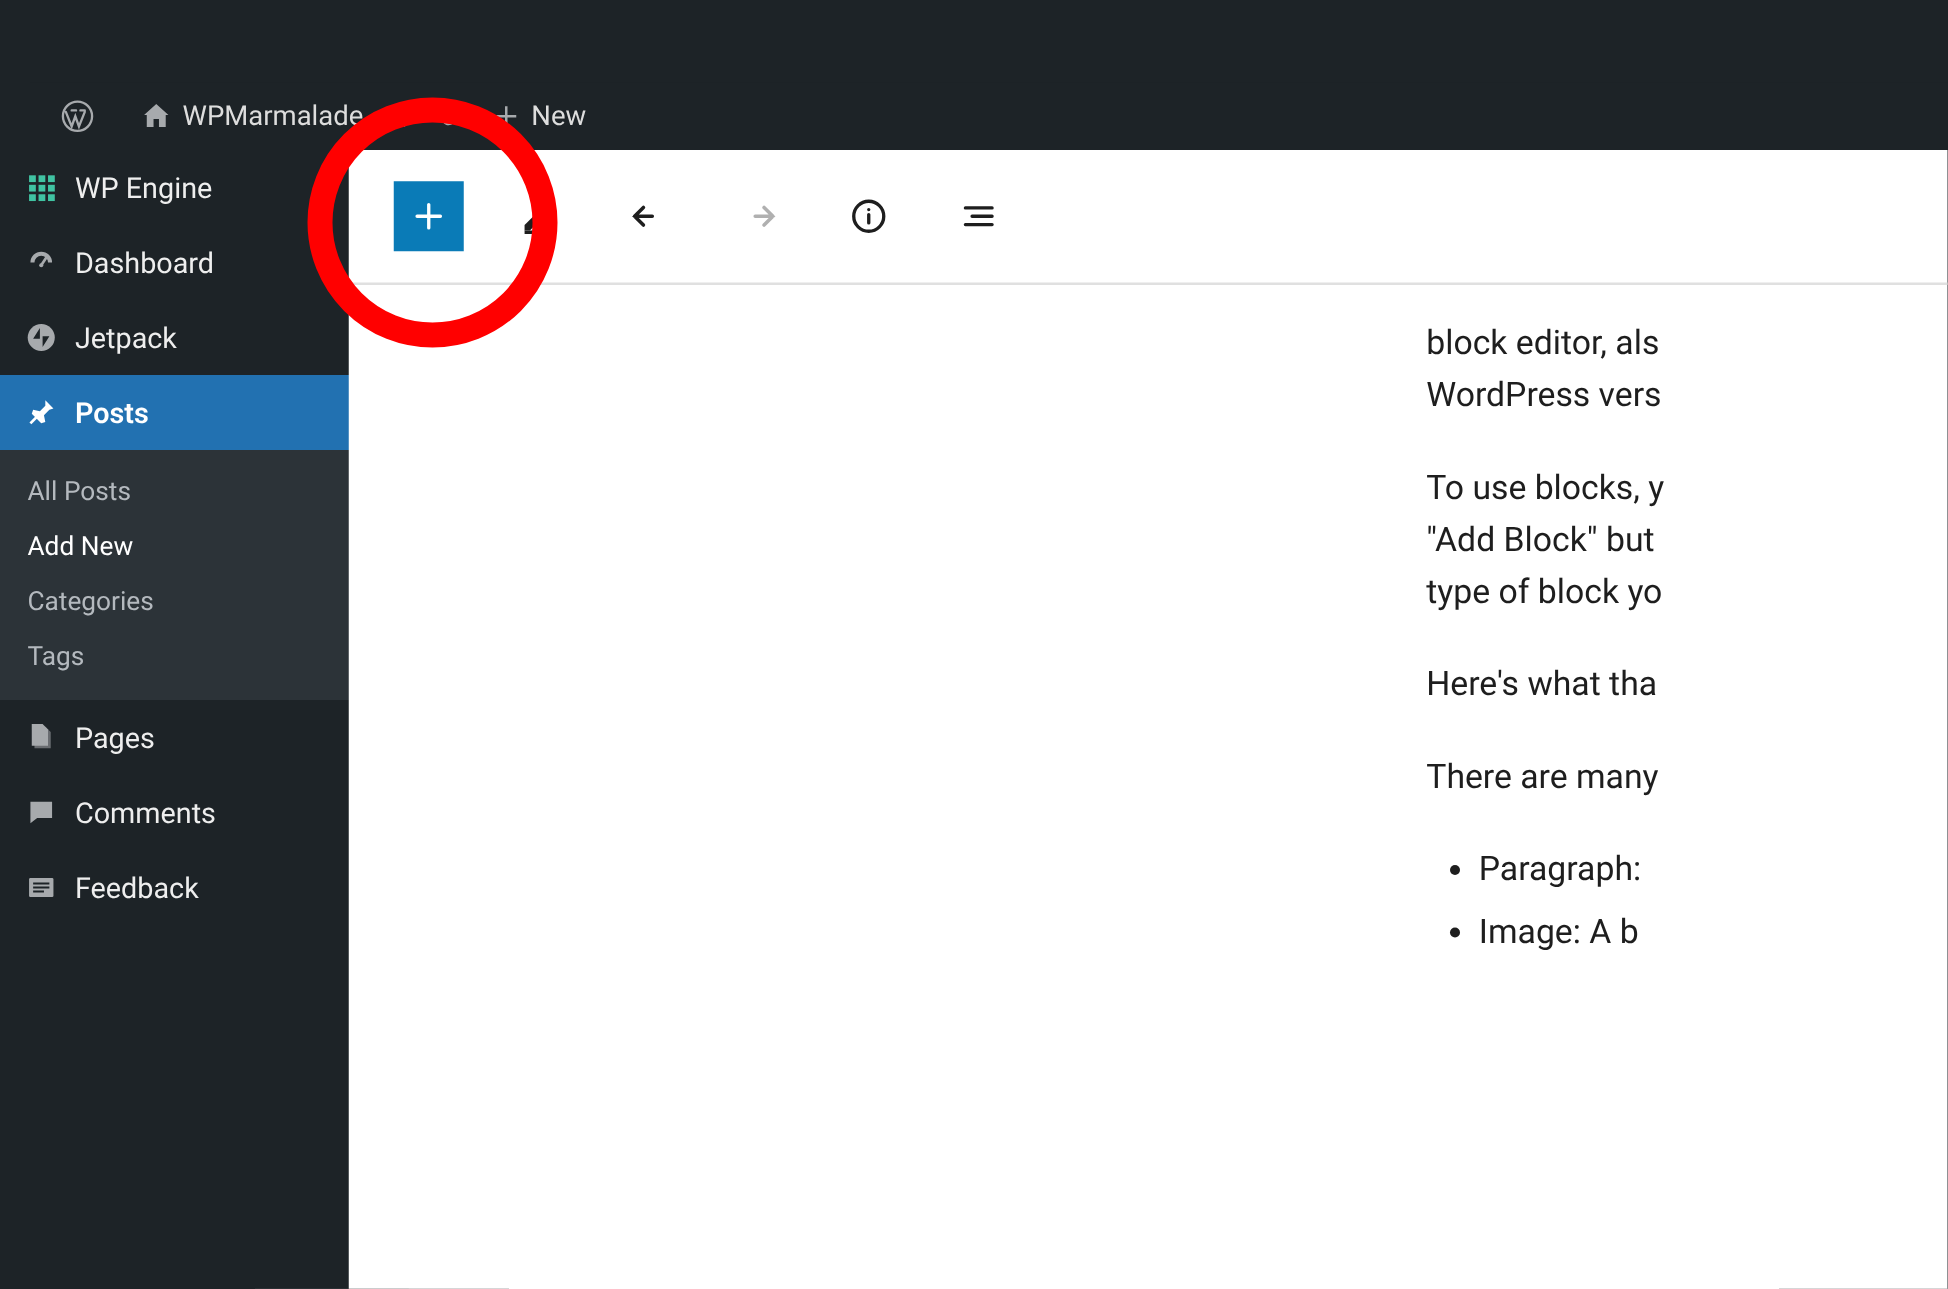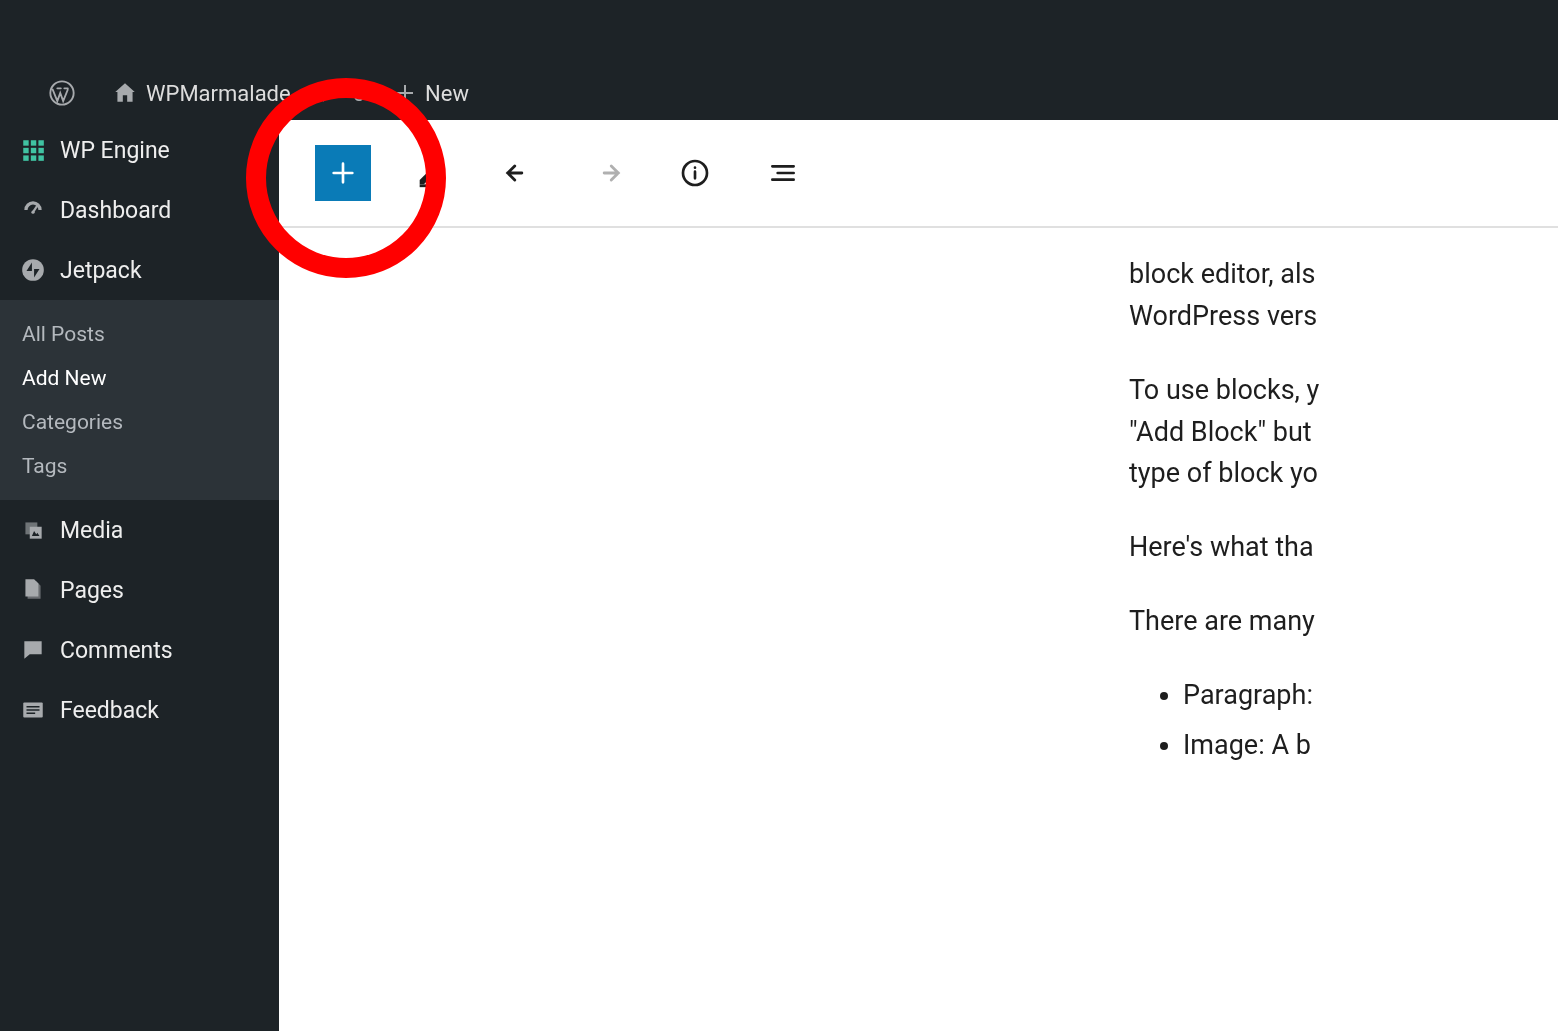--- a/index.html
+++ b/index.html
@@ -140,21 +140,21 @@
 
 .content {
   padding-top: 26px;
   padding-left: 850px;
   font-size: 27px;
   line-height: 1.55;
   color: #1e1e1e;
   white-space: nowrap;
   overflow: hidden;
 }
-.content p { margin-bottom: 32px; }
+.content p { margin-bottom: 32px; margin-left: 12px; }
 .content .placeholder { color: #7c7c7c; }
 .content ul { list-style: disc; padding-left: 54px; }
 .content li { margin-bottom: 8px; }
 </style>
 </head>
 <body>
 
 <div id="adminbar">
   <div class="ab-item">
     <span class="ab-icon">
@@ -219,35 +219,34 @@
   </div>
   <div class="menu-item">
     <span class="menu-icon">
       <svg width="26" height="26" viewBox="0 0 24 24" fill="currentColor">
           <circle cx="12" cy="12" r="10"></circle>
           <path d="M11 5v8H6zM13 19v-8h5z" fill="#1d2327"></path>
         </svg>
     </span>
     <span>Jetpack</span>
   </div>
+  <div class="menu-item current">
+    <span class="menu-icon">
+      <svg width="26" height="26" viewBox="0 0 24 24" fill="currentColor">
+          <path d="M15 3l6 6-3 1-4 4 1 5-3 1-7-7 1-3 5 1 4-4z"></path>
+          <path d="M4 20l5-5" stroke="currentColor" stroke-width="2"></path>
+        </svg>
+    </span>
+    <span>Posts</span>
+  </div>
   <div class="submenu">
     <div class="sub-item">All Posts</div>
     <div class="sub-item active">Add New</div>
     <div class="sub-item">Categories</div>
     <div class="sub-item">Tags</div>
-  </div>
-  <div class="menu-item">
-    <span class="menu-icon">
-      <svg width="26" height="26" viewBox="0 0 24 24" fill="currentColor">
-          <path d="M5 5h11v11H5z" opacity=".6"></path>
-          <path d="M9 9h11v11H9z"></path>
-          <path d="M13 13l2 3 1-1.5 2 3H11z" fill="#1d2327"></path>
-        </svg>
-    </span>
-    <span>Media</span>
   </div>
   <div class="menu-item">
     <span class="menu-icon">
       <svg width="26" height="26" viewBox="0 0 24 24" fill="currentColor">
           <path d="M7 4h8l4 4v12H7z" opacity=".55"></path>
           <path d="M5 2h8l4 4v12H5z"></path>
         </svg>
     </span>
     <span>Pages</span>
   </div>

